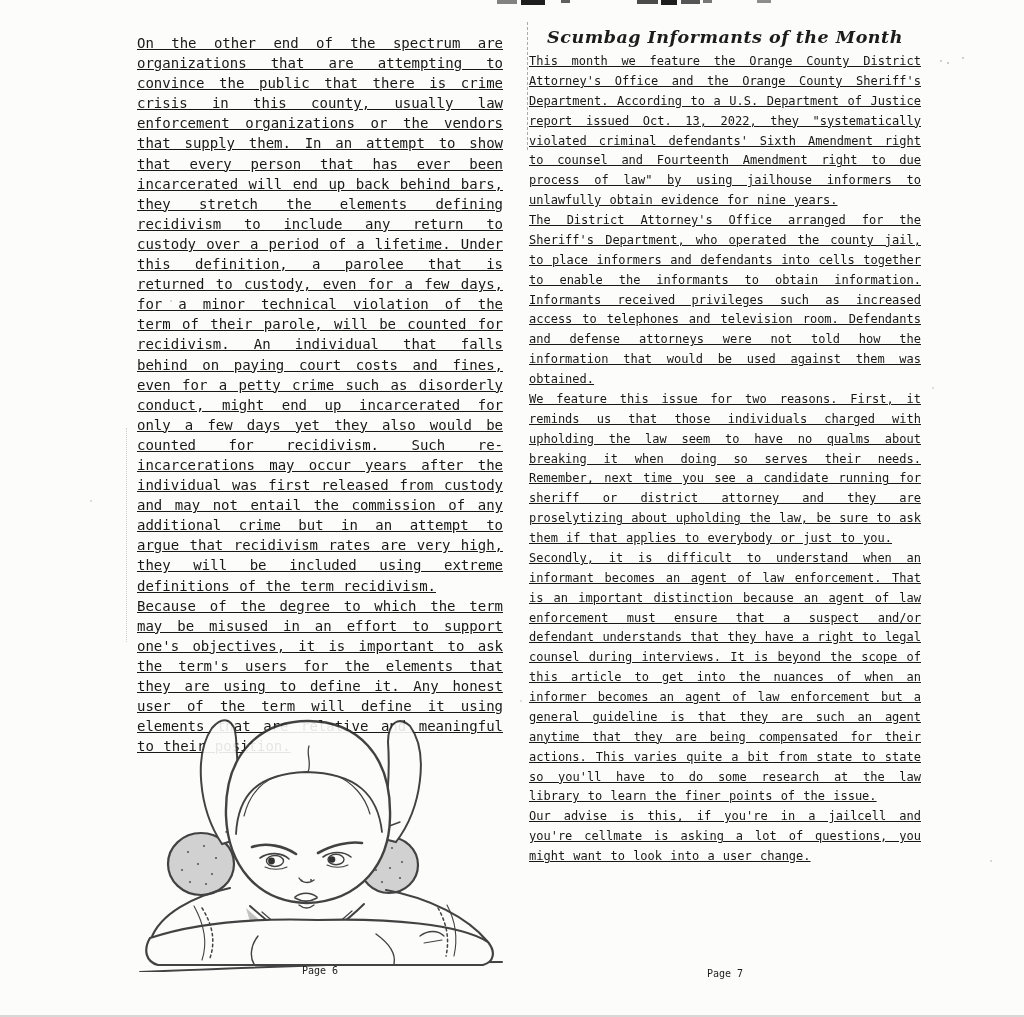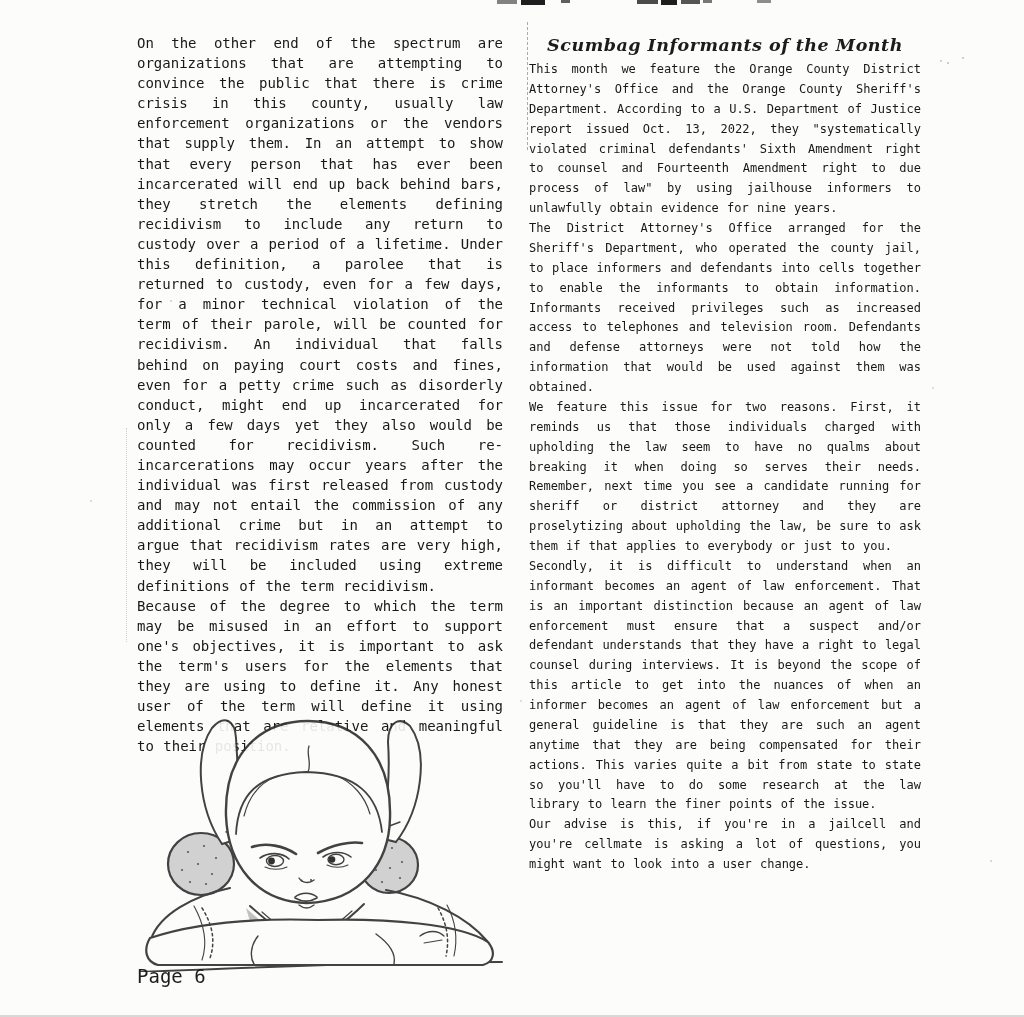--- a/index.html
+++ b/index.html
@@ -4,35 +4,35 @@
 <style>
   html,body{margin:0;padding:0;}
   body{
     width:1024px;height:1017px;position:relative;overflow:hidden;
     background:#fcfcfb;
     font-family:"DejaVu Sans Mono", monospace;
   }
   .page{position:absolute;inset:0;}
   
   .col{position:absolute;color:#181818;}
-  .col p{margin:0;text-align:justify;word-spacing:1px;}
+  .col p{margin:0;text-align:justify;word-spacing:1px;text-decoration:underline;}
   .left-col{left:137px;top:33px;width:366px;}
   .left-col p{font-size:14px;line-height:20.1px;}
-  .right-col{left:529px;top:33px;width:392px;}
+  .right-col{left:529px;top:25px;width:392px;}
   .right-col p{font-size:12px;line-height:19.87px;}
   .script-title{
     font-family:"DejaVu Serif", serif;
     font-style:italic;font-weight:bold;
     font-size:17.5px;line-height:24px;
     text-align:center;margin:0 0 3px 0;color:#1c1c1c;
     letter-spacing:.5px;
   }
   .page-num{
-    position:absolute;font-size:19px;color:#1d1d1d;
-    font-family:"DejaVu Sans Mono", monospace;
+    position:absolute;font-size:10px;color:#1d1d1d;
+    font-family:"DejaVu Sans Mono", monospace;text-align:center;
   }
   .page-num-left{left:137px;top:965px;width:366px;}
   .page-num-right{left:529px;top:968px;width:392px;}
   
   .frag{position:absolute;top:0;background:#1e1e1e;}
   .sep-dash{
     position:absolute;left:527px;top:22px;height:128px;width:0;
     border-left:1.5px dashed #8f8f8f;opacity:.75;
   }
   .margin-dots{
@@ -165,14 +165,15 @@
 
         <path d="M64 196 C 74 212 78 228 72 246" stroke-width="1.5" stroke-dasharray="2.5 3"></path>
         <path d="M56 194 C 66 212 70 230 64 248" stroke-width="1.1"></path>
         <path d="M300 196 C 308 210 312 226 308 244" stroke-width="1.5" stroke-dasharray="2.5 3"></path>
         <path d="M309 193 C 317 208 320 226 316 244" stroke-width="1.1"></path>
       </g>
     </svg>
   </div>
 
   <div class="page-num page-num-left">Page 6</div>
+  <div class="page-num page-num-right">Page 7</div>
 
 </div>
 
 </body></html>

